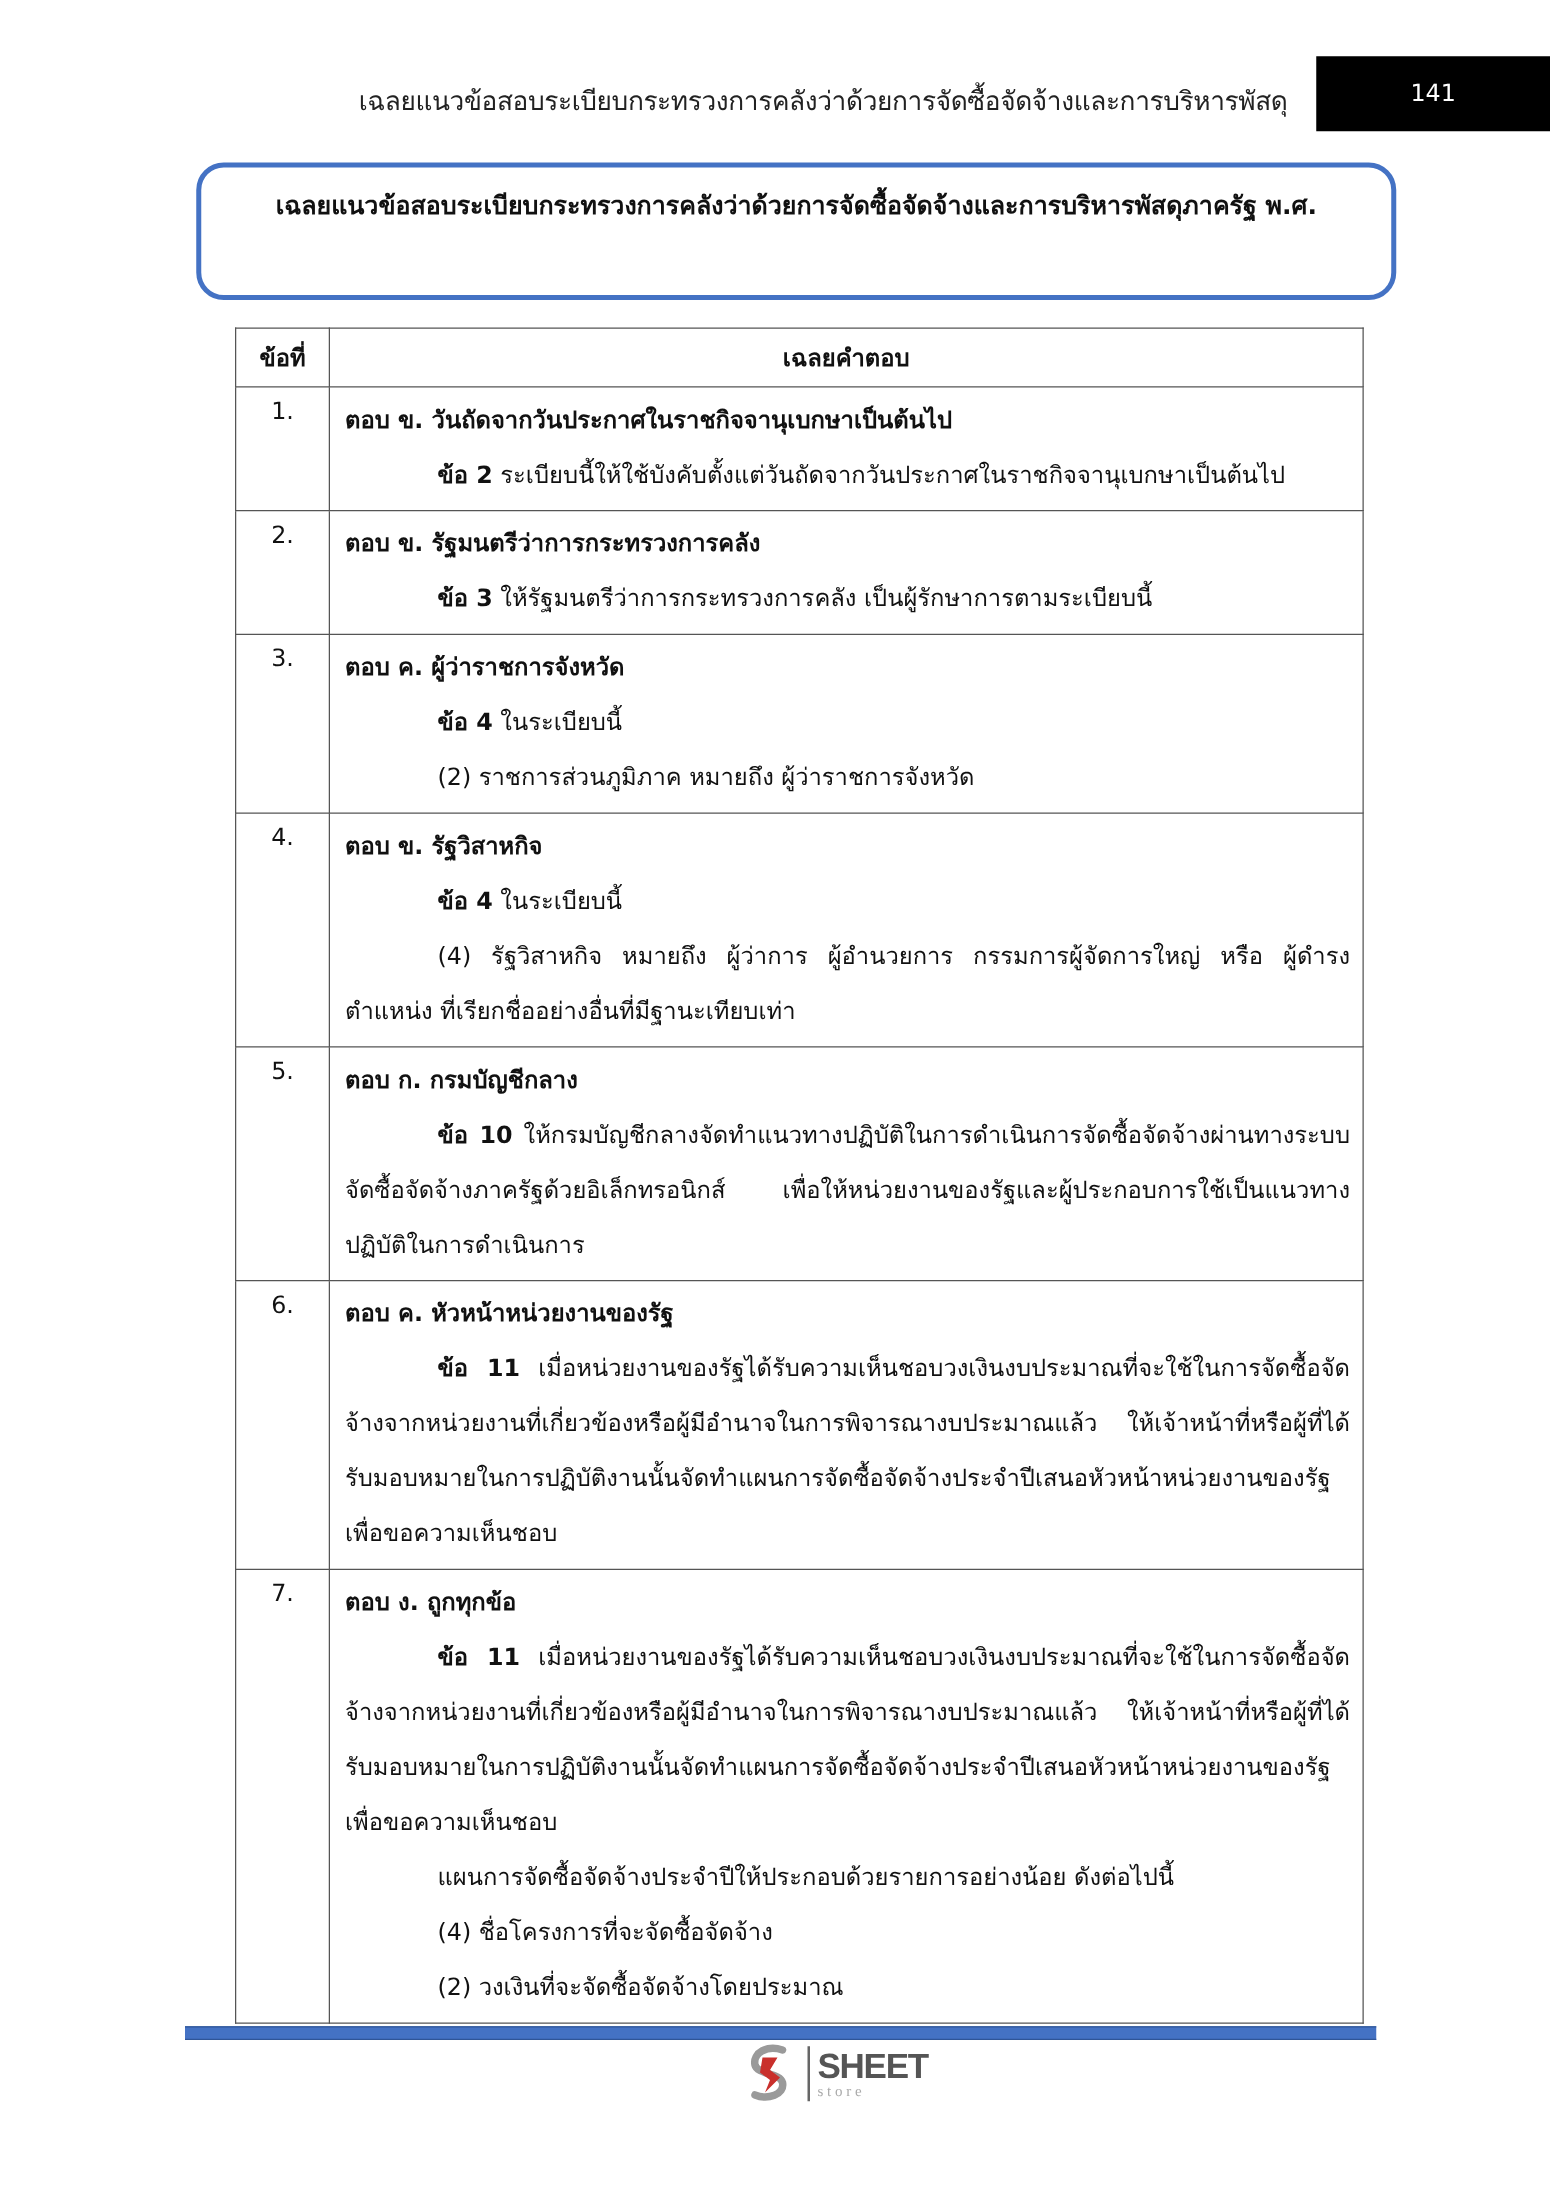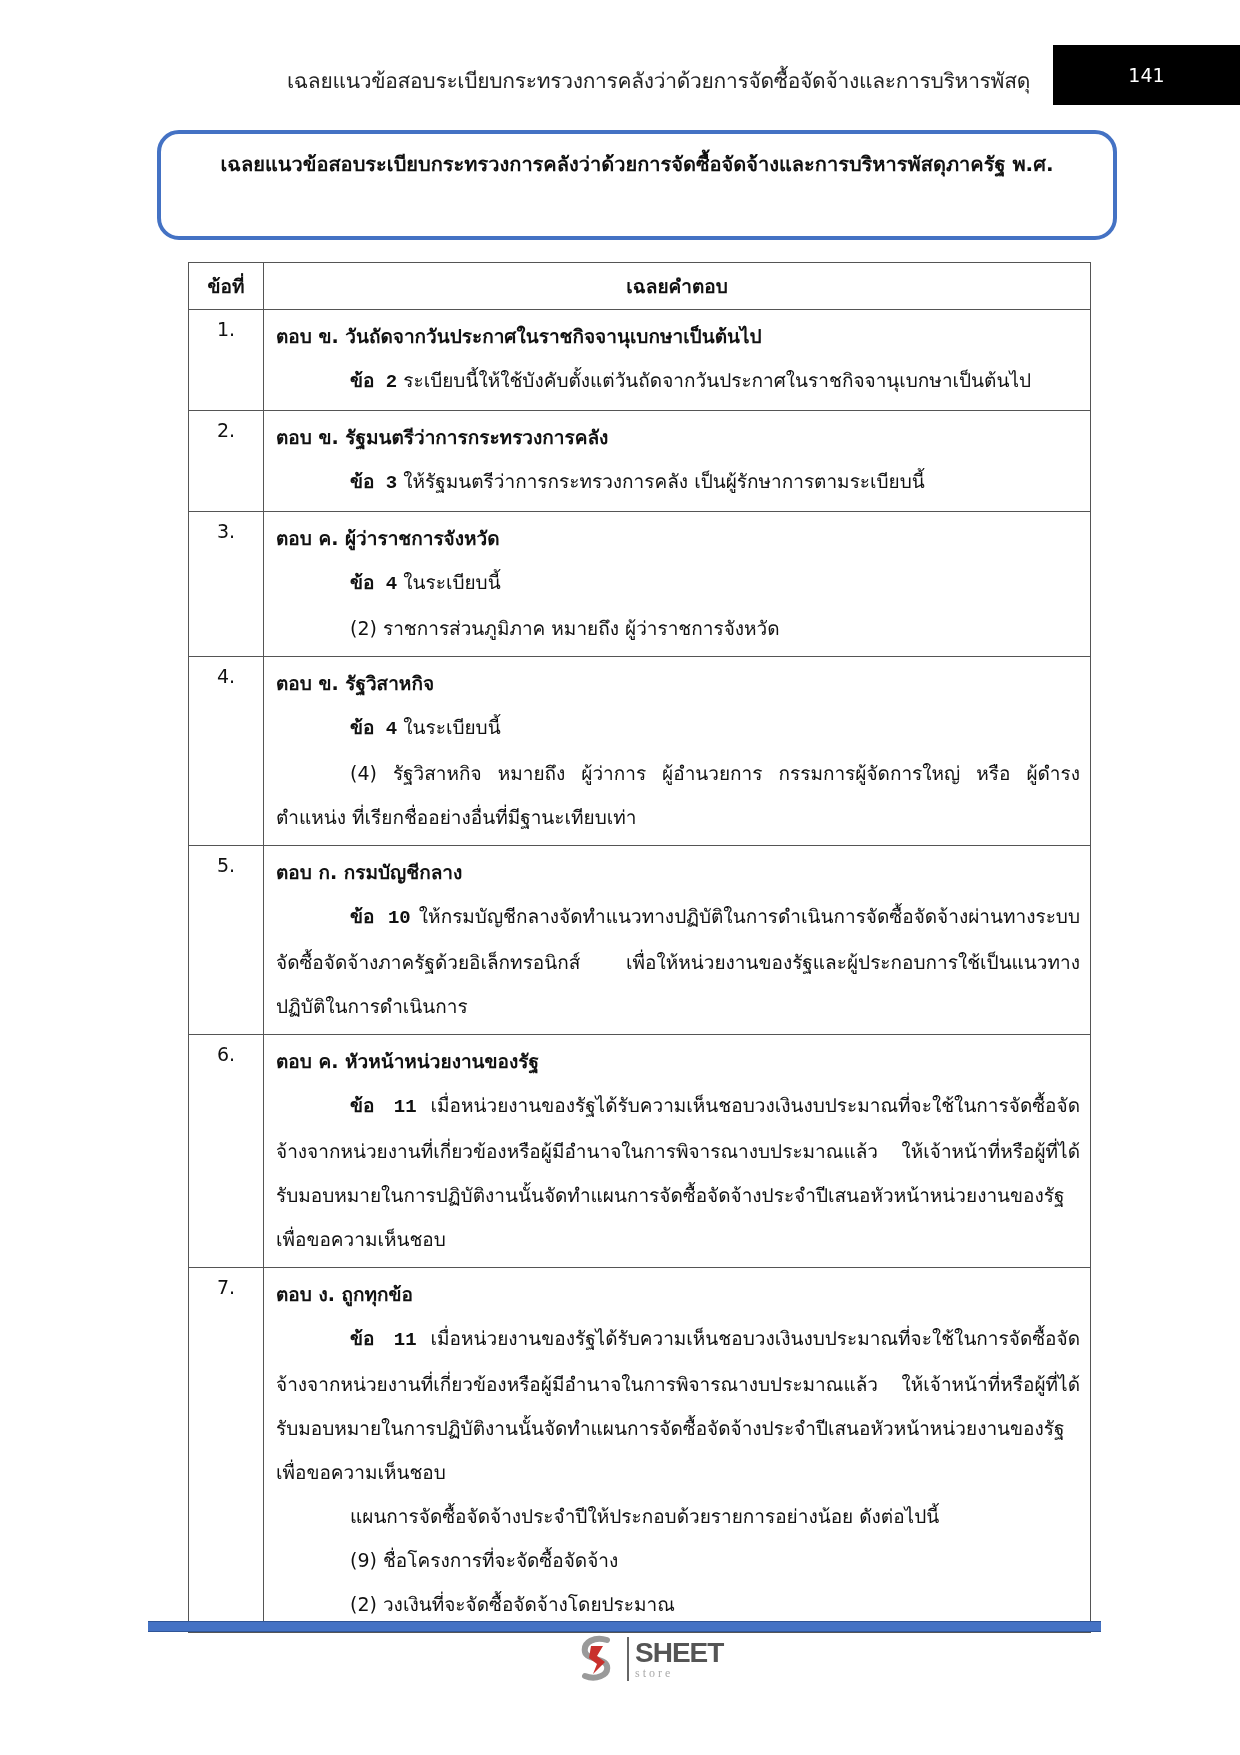--- a/index.html
+++ b/index.html
@@ -33,27 +33,27 @@
   }
   table.answers th {
     height: 44px; font-weight: bold; text-align: center; vertical-align: middle; border-radius: 20px;
   }
   .col-no { width: 72px; text-align: center; }
   td.col-no { padding-top: 8px; font-size: 19px; }
   td.col-ans { padding: 4px 10px 6px 12px; line-height: 44px; }
   .ans-line { font-weight: bold; }
   .indent { text-indent: 74px; }
   .indent-block { padding-left: 74px; }
-  .bold { font-weight: bold; font-family: Liberation Mono, monospace; }
+  .bold { font-weight: bold; }
   .justify { text-align: justify; }
   .footer-bar {
     position: absolute; top: 1621px; left: 148px; width: 953px; height: 9px;
     background: #4472c4; border-top: 1px solid #2f5597; border-bottom: 1px solid #2f5597;
   }
-  .logo { position: absolute; top: 1634px; left: 577px; display: flex; align-items: center; }
+  .logo { position: absolute; top: 1634px; left: 596px; display: flex; align-items: center; }
   .logo-mark { width: 44px; height: 50px; }
   .logo-divider { width: 2px; height: 44px; background: #666; margin: 0 6px; }
   .logo-text { display: flex; flex-direction: column; line-height: 1; }
   .logo-main { font-family: "Liberation Sans", sans-serif; font-weight: bold; font-size: 28px; color: #555; letter-spacing: -1px; }
   .logo-sub { font-family: Liberation Serif, serif; font-size: 12px; color: #aaa; letter-spacing: 3px; }
 </style>
 </head>
 <body>
 
 <div class="running-header">เฉลยแนวข้อสอบระเบียบกระทรวงการคลังว่าด้วยการจัดซื้อจัดจ้างและการบริหารพัสดุ</div>
@@ -121,21 +121,21 @@
         <div class="indent justify"><span class="bold">ข้อ 11</span><span> เมื่อหน่วยงานของรัฐได้รับความเห็นชอบวงเงินงบประมาณที่จะใช้ในการจัดซื้อจัดจ้างจากหน่วยงานที่เกี่ยวข้องหรือผู้มีอำนาจในการพิจารณางบประมาณแล้ว ให้เจ้าหน้าที่หรือผู้ที่ได้รับมอบหมายในการปฏิบัติงานนั้นจัดทำแผนการจัดซื้อจัดจ้างประจำปีเสนอหัวหน้าหน่วยงานของรัฐเพื่อขอความเห็นชอบ</span></div>
       </td>
     </tr>
 
     <tr>
       <td class="col-no">7.</td>
       <td class="col-ans">
         <div class="ans-line">ตอบ ง. ถูกทุกข้อ</div>
         <div class="indent justify"><span class="bold">ข้อ 11</span><span> เมื่อหน่วยงานของรัฐได้รับความเห็นชอบวงเงินงบประมาณที่จะใช้ในการจัดซื้อจัดจ้างจากหน่วยงานที่เกี่ยวข้องหรือผู้มีอำนาจในการพิจารณางบประมาณแล้ว ให้เจ้าหน้าที่หรือผู้ที่ได้รับมอบหมายในการปฏิบัติงานนั้นจัดทำแผนการจัดซื้อจัดจ้างประจำปีเสนอหัวหน้าหน่วยงานของรัฐเพื่อขอความเห็นชอบ</span></div>
         <div class="indent-block">แผนการจัดซื้อจัดจ้างประจำปีให้ประกอบด้วยรายการอย่างน้อย ดังต่อไปนี้</div>
-        <div class="indent-block">(9) ชื่อโครงการที่จะจัดซื้อจัดจ้าง</div>
+        <div class="indent-block">(4) ชื่อโครงการที่จะจัดซื้อจัดจ้าง</div>
         <div class="indent-block">(2) วงเงินที่จะจัดซื้อจัดจ้างโดยประมาณ</div>
       </td>
     </tr>
   </tbody>
 </table>
 
 <div class="footer-bar"></div>
 
 <div class="logo">
   <svg class="logo-mark" viewBox="0 0 44 50">

